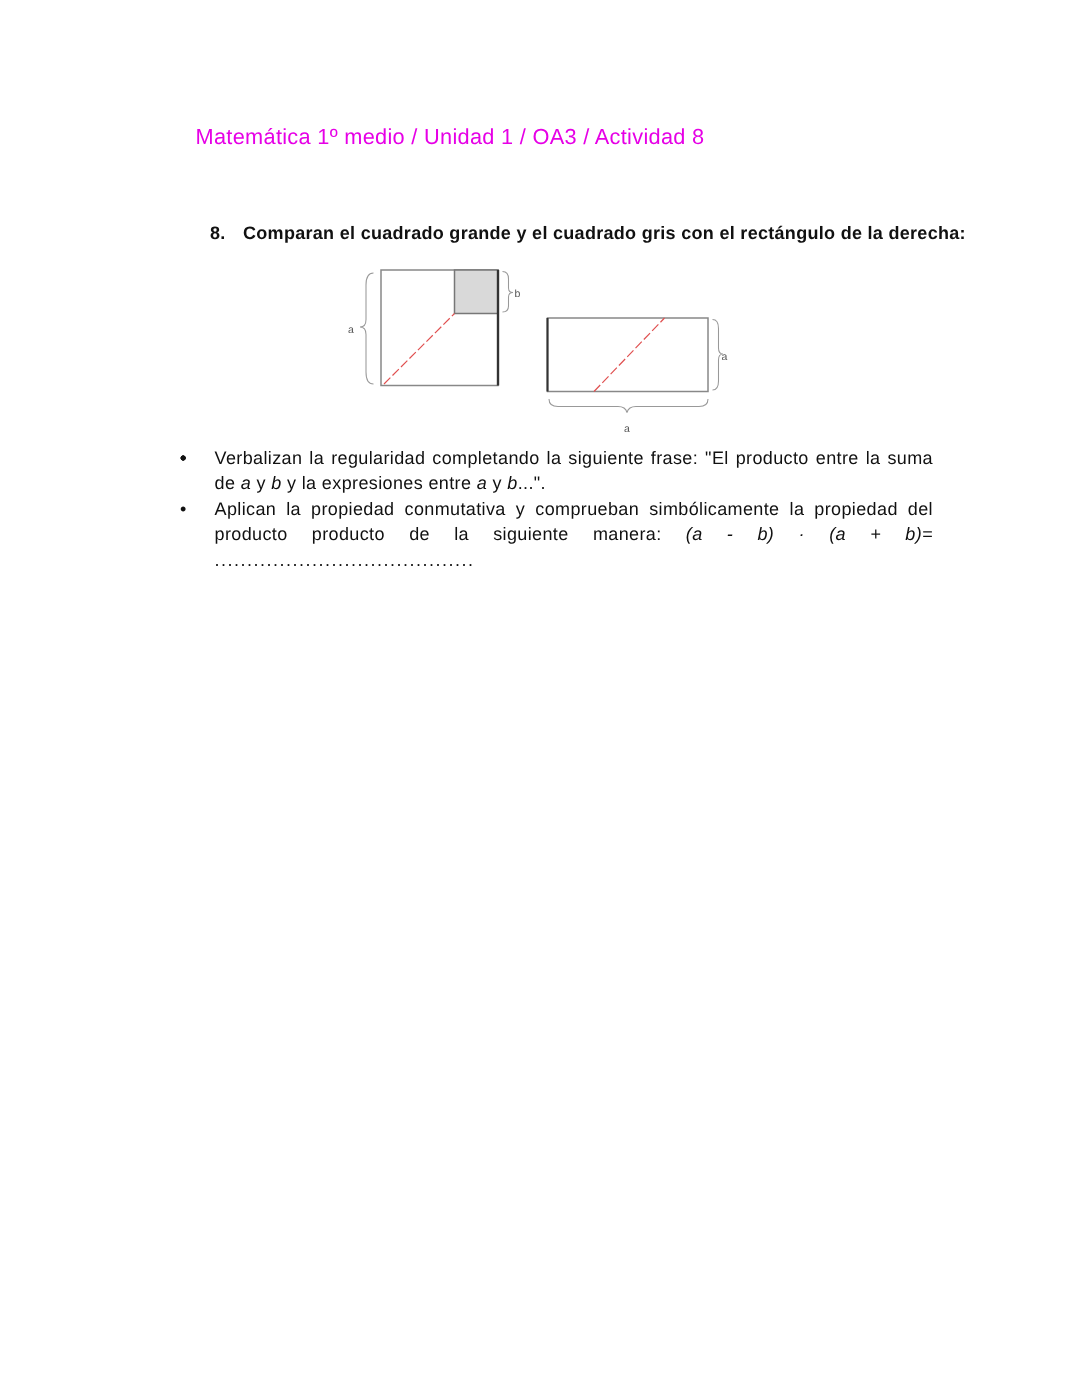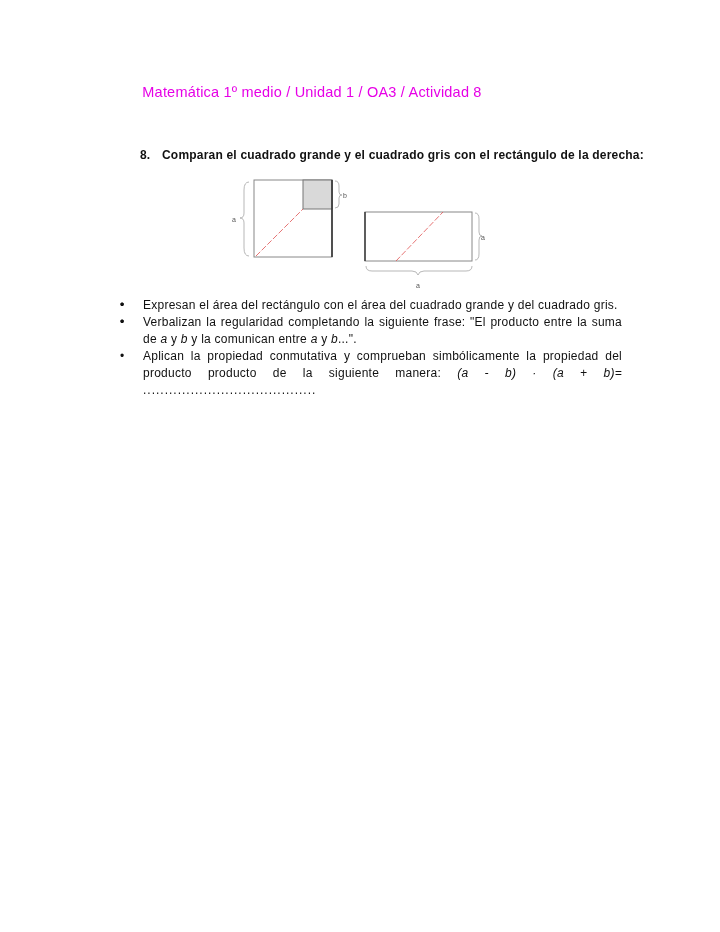--- a/index.html
+++ b/index.html
@@ -1,18 +1,18 @@
 <!DOCTYPE html>
 <html><head>
   <meta charset="utf-8">
   <style>
     html, body { margin: 0; padding: 0; background: #ffffff; }
     body { width: 720px; height: 932px; position: relative; overflow: hidden;
            font-family: "Liberation Sans", "DejaVu Sans", sans-serif; color: #111; }
-    .header { position: absolute; top: 84px; left: 12px; width: 600px; text-align: center;
+    .header { position: absolute; top: 84px; left: 0; width: 600px; text-align: center;
               font-size: 14.5px; letter-spacing: 0.2px; }
     .question { position: absolute; top: 148px; left: 140px; font-size: 12px; letter-spacing: 0.2px; font-weight: bold; }
     .question .num { display: inline-block; width: 22px; }
     .diagram { position: absolute; left: 0; top: 0; width: 720px; height: 300px; pointer-events: none; }
     .diagram text { font-family: "Liberation Sans", sans-serif; font-size: 7px; fill: #555; }
     .bullets { position: absolute; top: 297px; left: 118px; width: 504px; margin: 0; padding: 0;
                list-style: none; font-size: 12px; line-height: 17px; letter-spacing: 0.25px; }
     .bullets li { position: relative; padding-left: 25px; text-align: justify; }
     .bullets li .dot { position: absolute; left: 2px; top: 0; font-size: 12px; }
     .bullets li .it { font-style: italic; }
@@ -54,26 +54,25 @@
     <text x="416" y="288">a</text>
   </g>
 </svg>
 
 <ul class="bullets">
   <li>
     <span class="dot">•</span>
   </li>
   <li>
     <span class="dot">•</span>
-    <span>Expresan el área del rectángulo con el área del cuadrado grande y del cuadrado gris.</span>
   </li>
   <li>
     <span class="dot">•</span>
   </li>
   <li>
     <span class="dot">•</span>
-    <span>Verbalizan la regularidad completando la siguiente frase: "El producto entre la suma de </span><span class="it">a</span><span> y </span><span class="it">b</span><span> y la comunican entre </span><span class="it">a</span><span> y </span><span class="it">b</span><span>...".</span>
+    <span>Verbalizan la regularidad completando la siguiente frase: "El producto entre la suma de </span><span class="it">a</span><span> y </span><span class="it">b</span><span> y la expresiones entre </span><span class="it">a</span><span> y </span><span class="it">b</span><span>...".</span>
   </li>
   <li>
     <span class="dot">•</span>
     <span>Aplican la propiedad conmutativa y comprueban simbólicamente la propiedad del producto producto de la siguiente manera: </span><span class="it">(a - b) · (a + b)=</span><span class="dots"> ........................................</span>
   </li>
 </ul>
 
 </body></html>

